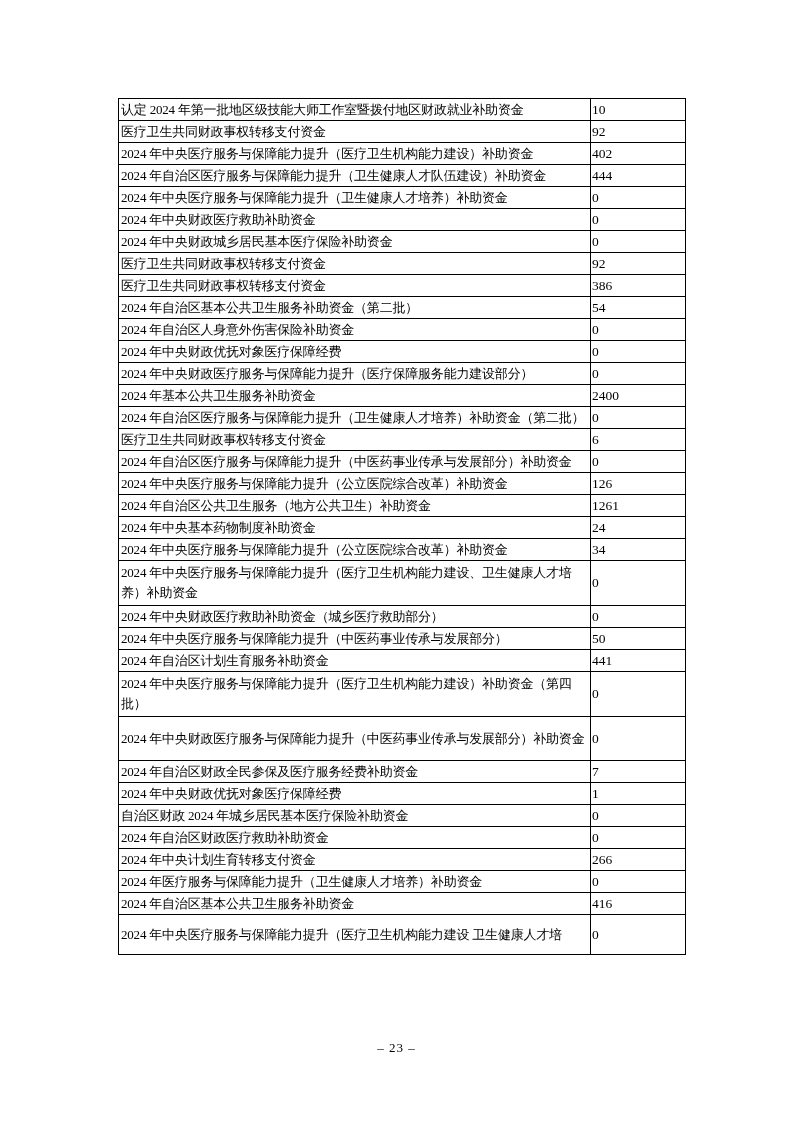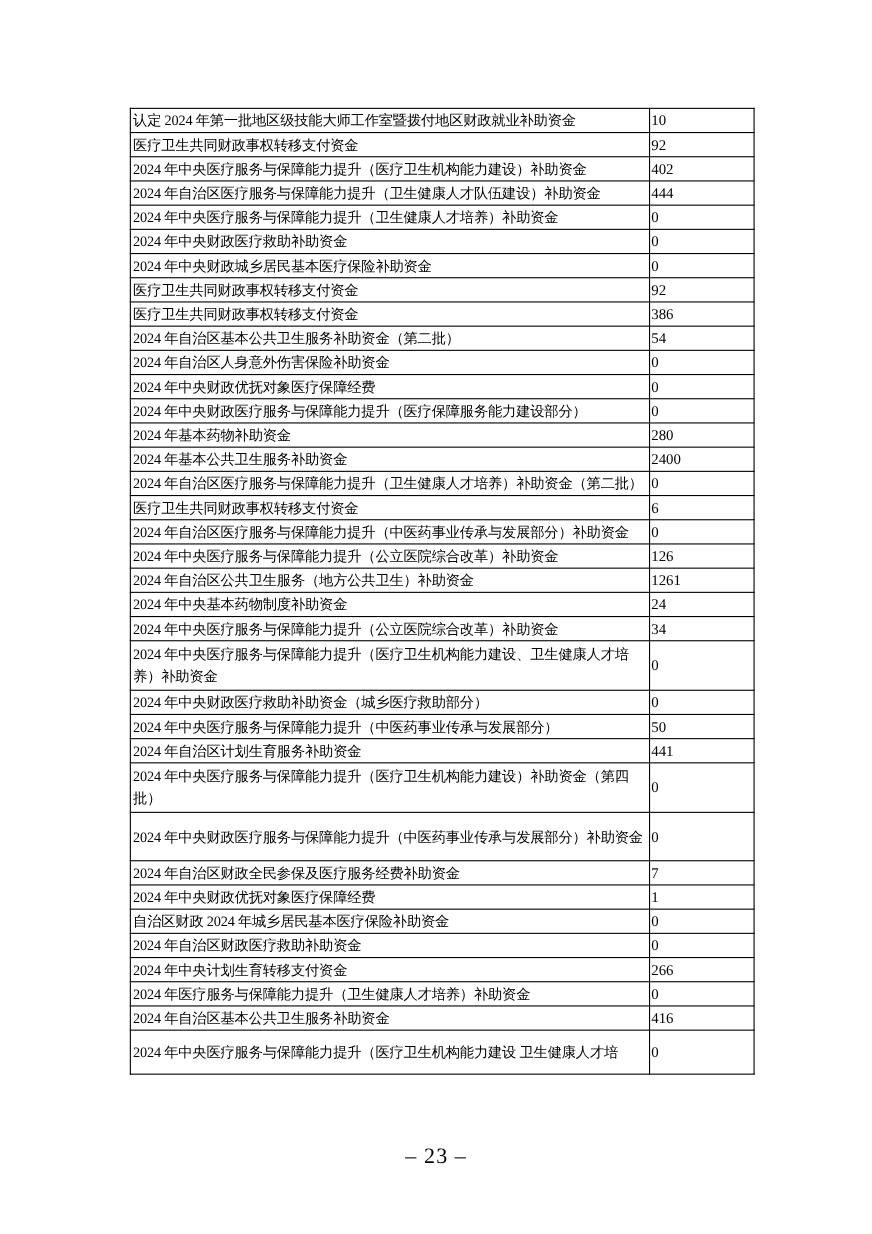--- a/index.html
+++ b/index.html
@@ -59,21 +59,21 @@
     font-size: 13.5px;
     text-align: left;
     white-space: nowrap;
   }
   .page-number {
     position: absolute;
     left: 0;
     right: 0;
     top: 1040px;
     text-align: center;
-    font-size: 20px;
+    font-size: 13px;
     letter-spacing: 1px;
     color: #000;
   }
 </style>
 </head>
 <body>
 
 <div class="page">
   <table class="budget-table">
     <tbody id="table-body">
@@ -123,24 +123,20 @@
         </tr>
         <tr class="table-row">
           <td class="cell-label">2024 年中央财政优抚对象医疗保障经费</td>
           <td class="cell-value">0</td>
         </tr>
         <tr class="table-row">
           <td class="cell-label">2024 年中央财政医疗服务与保障能力提升（医疗保障服务能力建设部分）</td>
           <td class="cell-value">0</td>
         </tr>
         <tr class="table-row">
-          <td class="cell-label">2024 年基本药物补助资金</td>
-          <td class="cell-value">280</td>
-        </tr>
-        <tr class="table-row">
           <td class="cell-label">2024 年基本公共卫生服务补助资金</td>
           <td class="cell-value">2400</td>
         </tr>
         <tr class="table-row">
           <td class="cell-label">2024 年自治区医疗服务与保障能力提升（卫生健康人才培养）补助资金（第二批）</td>
           <td class="cell-value">0</td>
         </tr>
         <tr class="table-row">
           <td class="cell-label">医疗卫生共同财政事权转移支付资金</td>
           <td class="cell-value">6</td>

